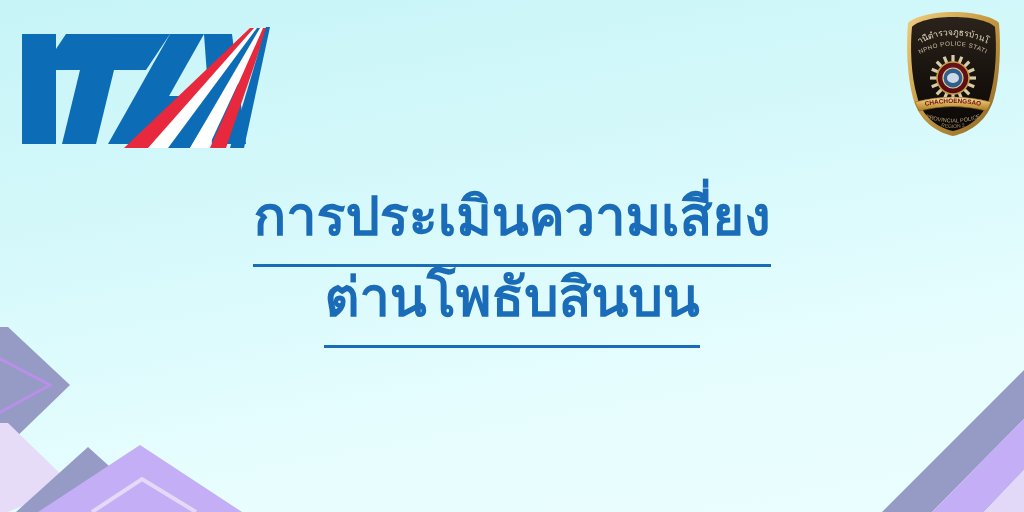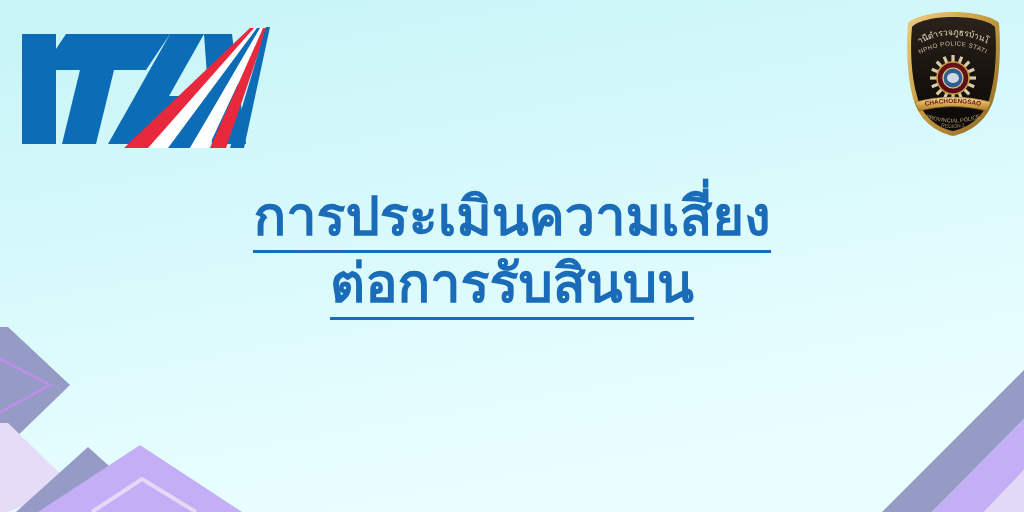--- a/index.html
+++ b/index.html
@@ -68,21 +68,21 @@
     font-family: "DejaVu Sans", "Liberation Sans", sans-serif;
     font-weight: bold;
     font-size: 54px;
     line-height: 62px;
     letter-spacing: 0px;
     white-space: nowrap;
   }
   .title-line span.underlined {
     display: inline-block;
     border-bottom: 3px solid #1a6cb8;
-    padding-bottom: 2px;
+    padding-bottom: 16px;
   }
 </style>
 </head>
 <body>
 
 <div id="slide">
 
   <div class="deco" id="deco-bottom-left">
     <svg width="300" height="185" viewBox="0 0 300 185" xmlns="http://www.w3.org/2000/svg">
 
@@ -204,17 +204,17 @@
         <textPath href="#arcSub2" startOffset="50%" text-anchor="middle">REGION 2</textPath>
       </text>
     </svg>
   </div>
 
   <div id="title-block">
     <div class="title-line">
       <span class="underlined">การประเมินความเสี่ยง</span>
     </div>
     <div class="title-line">
-      <span class="underlined">ต่อการรับสินบน</span>
+      <span class="underlined">ต่านโพธับสินบน</span>
     </div>
   </div>
 
 </div>
 
 </body></html>

